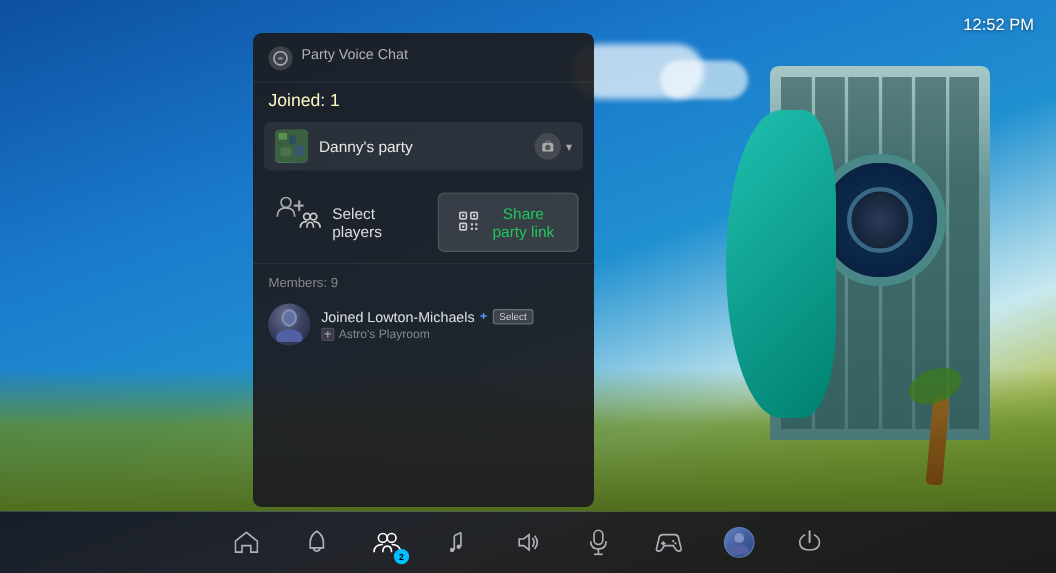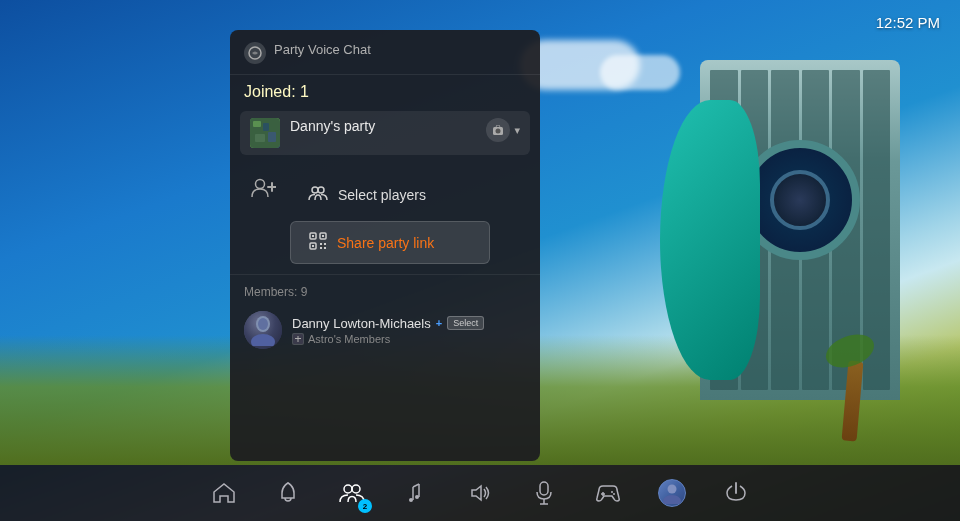--- a/index.html
+++ b/index.html
@@ -60,21 +60,21 @@
     }
 
     .joined-label {
       color: #fef9c3;
       font-size: 16px;
       padding: 8px 14px 6px;
     }
 
     .party-row {
       display: flex;
-      align-items: flex-start;
+      align-items: center;
       margin: 4px 10px 8px;
       background: rgba(255,255,255,0.07);
       border-radius: 6px;
       padding: 7px 10px;
       gap: 10px;
     }
 
     .party-avatar {
       width: 30px;
       height: 30px;
@@ -121,21 +121,21 @@
     .dropdown-arrow {
       color: #aaa;
       font-size: 11px;
       cursor: pointer;
     }
 
     
     .menu-area {
       padding: 12px 14px 10px;
       display: flex;
-      flex-direction: column;
+      flex-direction: row;
       align-items: center;
       gap: 6px;
       position: relative;
     }
 
     .menu-item {
       display: flex;
       align-items: center;
       gap: 10px;
       padding: 10px 18px;
@@ -418,52 +418,52 @@
           <rect x="13" y="3" width="2" height="2" fill="#ccc"></rect>
           <rect x="1" y="11" width="6" height="6" stroke="#ccc" stroke-width="1.5" fill="none" rx="1"></rect>
           <rect x="3" y="13" width="2" height="2" fill="#ccc"></rect>
           <rect x="11" y="11" width="2" height="2" fill="#ccc"></rect>
           <rect x="15" y="11" width="2" height="2" fill="#ccc"></rect>
           <rect x="11" y="15" width="2" height="2" fill="#ccc"></rect>
           <rect x="15" y="15" width="2" height="2" fill="#ccc"></rect>
           <rect x="13" y="13" width="2" height="2" fill="#333"></rect>
         </svg>
       </span>
-      <span style="color:#f97316;font-size:14px;">Share party link</span>
+      <span style="color:#22c55e;font-size:14px;text-align:center;">Share party link</span>
     </div>
   </div>
 
   <div class="members-section">
     <div class="members-label">Members: 9</div>
 
     <div class="member-row">
       <div class="member-avatar">
         <div class="member-avatar-inner">
           <svg width="28" height="32" viewBox="0 0 28 32" fill="none">
             <ellipse cx="14" cy="10" rx="7" ry="8" fill="#8090b0"></ellipse>
             <ellipse cx="14" cy="10" rx="5" ry="6" fill="#6070a0"></ellipse>
             <ellipse cx="14" cy="28" rx="12" ry="8" fill="#5060a0"></ellipse>
           </svg>
         </div>
       </div>
       <div class="member-info">
         <div class="member-name">
-          <span>Danny Lowton-Michaels</span>
+          <span>Joined Lowton-Michaels</span>
           <span class="ps-plus-icon">+</span>
           <span class="owner-badge">Select</span>
         </div>
         <div class="member-game">
           <div class="game-icon">
             <svg width="10" height="10" viewBox="0 0 10 10" fill="none">
               <rect width="10" height="10" fill="#3a3a4a" rx="1.5"></rect>
               <rect x="2" y="4" width="6" height="1" fill="#aaa"></rect>
               <rect x="4.5" y="2" width="1" height="6" fill="#aaa"></rect>
             </svg>
           </div>
-          <span>Astro's Members</span>
+          <span>Astro's Playroom</span>
         </div>
       </div>
     </div>
   </div>
 
 </div>
 
 <div class="taskbar">
 
   <div class="taskbar-item">

